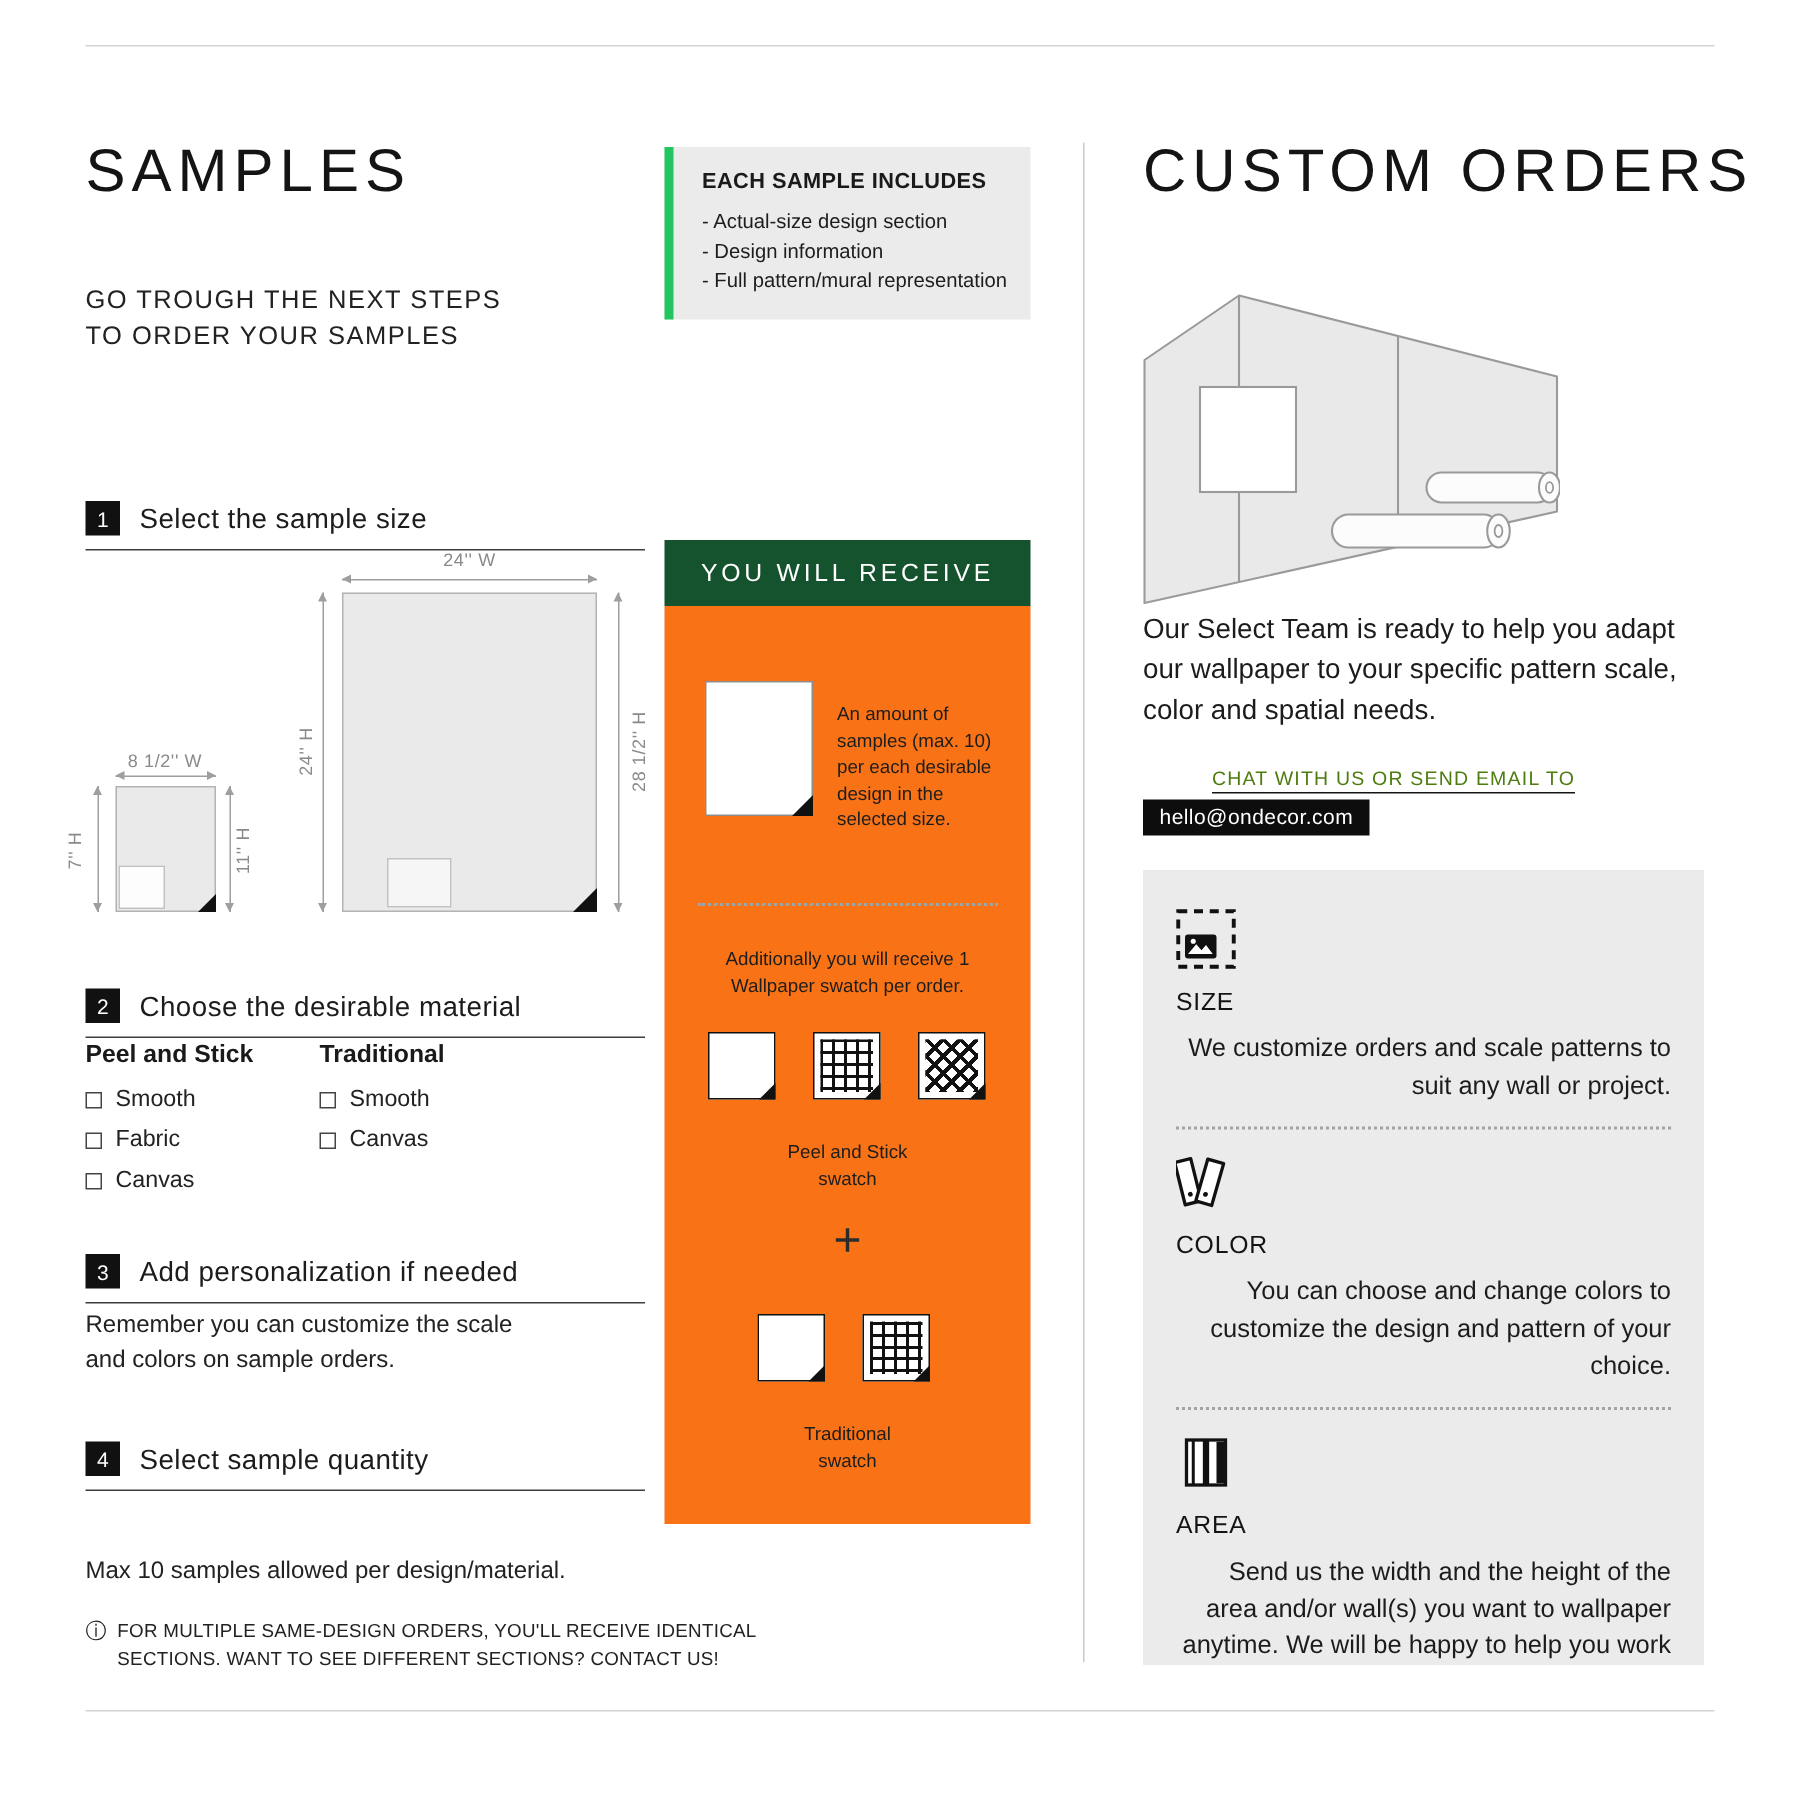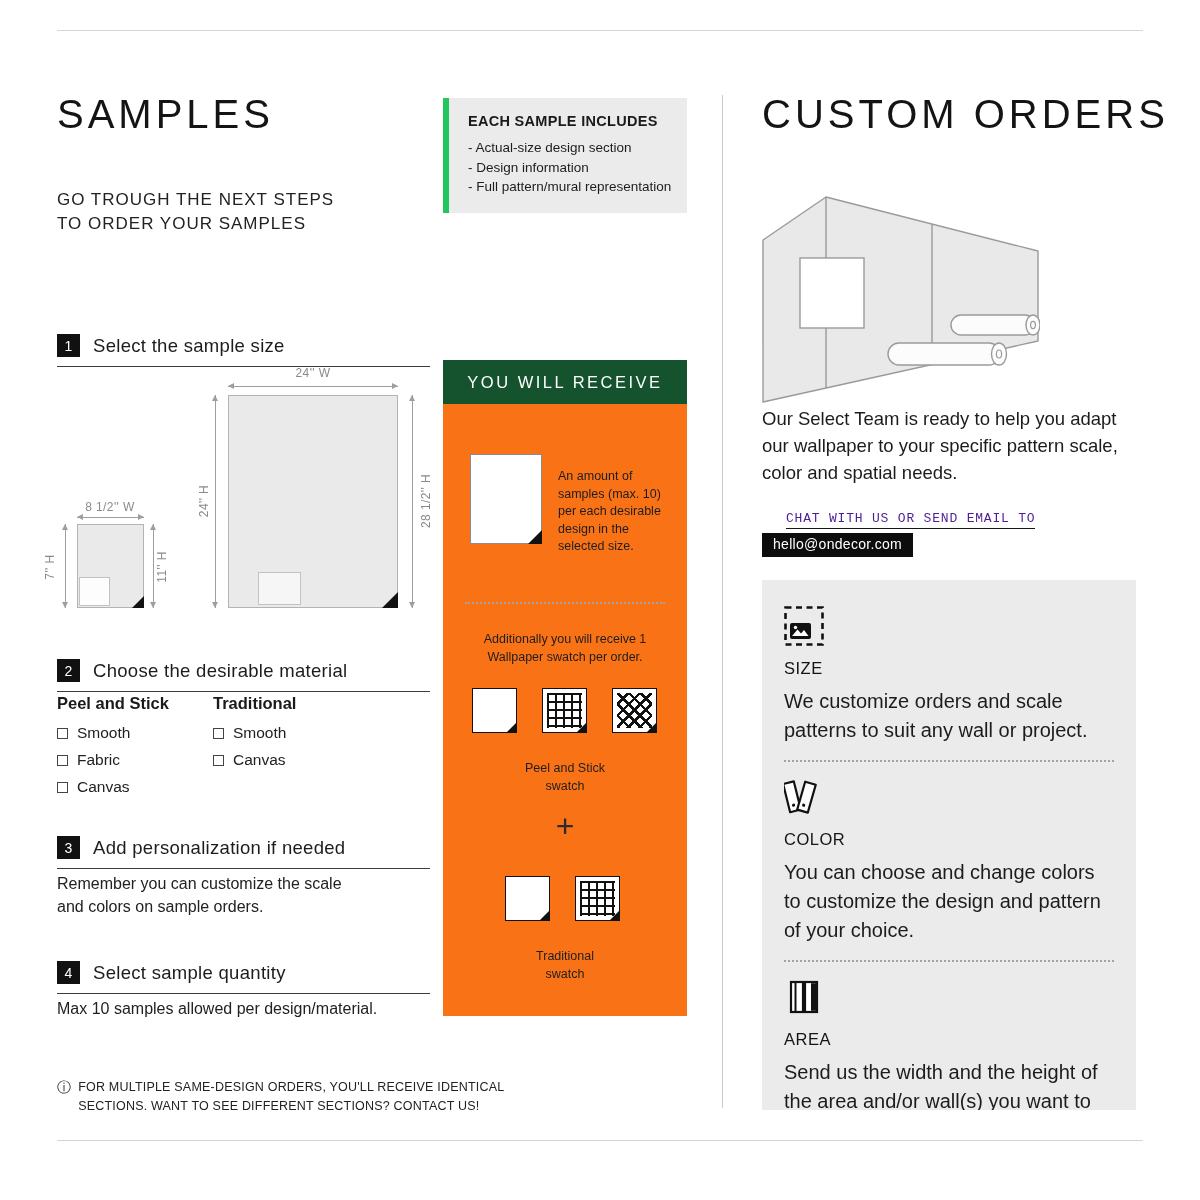--- a/index.html
+++ b/index.html
@@ -60,27 +60,27 @@
   .receive-additional { position: absolute; left: 18px; top: 226px; width: 208px; text-align: center; font-size: 12.5px; line-height: 1.45; color: #1d1d1d; }
   .swatch { position: absolute; width: 45px; height: 45px; background: #fff; border: 1.5px solid #111; }
   .swatch-pattern { position: absolute; left: 4px; top: 4px; right: 4px; bottom: 4px; }
   .grid-pat { background-image: repeating-linear-gradient(#111 0 2px, transparent 2px 8px), repeating-linear-gradient(90deg, #111 0 2px, transparent 2px 8px); }
   .cross-pat { background-image: repeating-linear-gradient(45deg, #111 0 2.5px, transparent 2.5px 8px), repeating-linear-gradient(-45deg, #111 0 2.5px, transparent 2.5px 8px); }
   .swatch-label { position: absolute; left: 0; width: 244px; text-align: center; font-size: 12.5px; line-height: 1.4; color: #1d1d1d; }
   .plus-sign { position: absolute; left: 0; top: 404px; width: 244px; text-align: center; font-size: 32px; font-weight: 300; color: #2c2c2c; }
 
   
   .custom-intro { position: absolute; left: 762px; top: 406px; width: 374px; font-size: 18.5px; line-height: 1.45; color: #1c1c1c; }
-  .contact-label { position: absolute; left: 786px; top: 511px; font-size: 13px; letter-spacing: 0.8px; color: #4c1d95; border-bottom: 1px solid #141414; padding-bottom: 2px; font-family: Liberation Mono, monospace; }
+  .contact-label { position: absolute; left: 808px; top: 511px; font-size: 13px; letter-spacing: 0.8px; color: #4d7c0f; border-bottom: 1px solid #141414; padding-bottom: 2px; }
   .email-badge { position: absolute; left: 762px; top: 533px; background: #0d0d0d; color: #fff; font-size: 14px; padding: 3px 11px 5px; letter-spacing: 0.3px; }
 
   .features-panel { position: absolute; left: 762px; top: 580px; width: 374px; height: 530px; background: #ebebeb; padding: 26px 22px; overflow: hidden; }
   .feat-icon { height: 40px; margin-bottom: 13px; }
   .feat-title { font-size: 16.5px; letter-spacing: 0.5px; margin-bottom: 9px; color: #141414; }
-  .feat-text { font-size: 20px; line-height: 1.45; color: #1c1c1c; }
+  .feat-text { font-size: 17px; line-height: 1.45; color: #1c1c1c; text-align: right; }
   .dotdiv { border: none; border-top: 2px dotted #a3a3a3; margin: 15px 0; }
 </style>
 </head>
 <body>
 
 <div class="page">
 
   <div class="rule" style="top:30px"></div>
   <div class="rule" style="top:1140px"></div>
   <div class="vrule"></div>
@@ -153,21 +153,21 @@
     <span class="step-num">3</span>
     <span class="step-label">Add personalization if needed</span>
   </div>
   <div class="note pre" style="top:872px; width:380px">Remember you can customize the scale
 and colors on sample orders.</div>
 
   <div class="step" style="top:961px">
     <span class="step-num">4</span>
     <span class="step-label">Select sample quantity</span>
   </div>
-  <div class="note" style="top:997px; width:400px">Max 10 samples allowed per design/material.</div>
+  <div class="note" style="top:1036px; width:400px">Max 10 samples allowed per design/material.</div>
 
   <div class="footer-note">
     <span class="info-glyph">ⓘ</span>
     <span>FOR MULTIPLE SAME-DESIGN ORDERS, YOU'LL RECEIVE IDENTICAL SECTIONS. WANT TO SEE DIFFERENT SECTIONS? CONTACT US!</span>
   </div>
 
   <div class="includes-box">
     <div class="includes-title">EACH SAMPLE INCLUDES</div>
     <div class="includes-item">- Actual-size design section</div>
     <div class="includes-item">- Design information</div>

